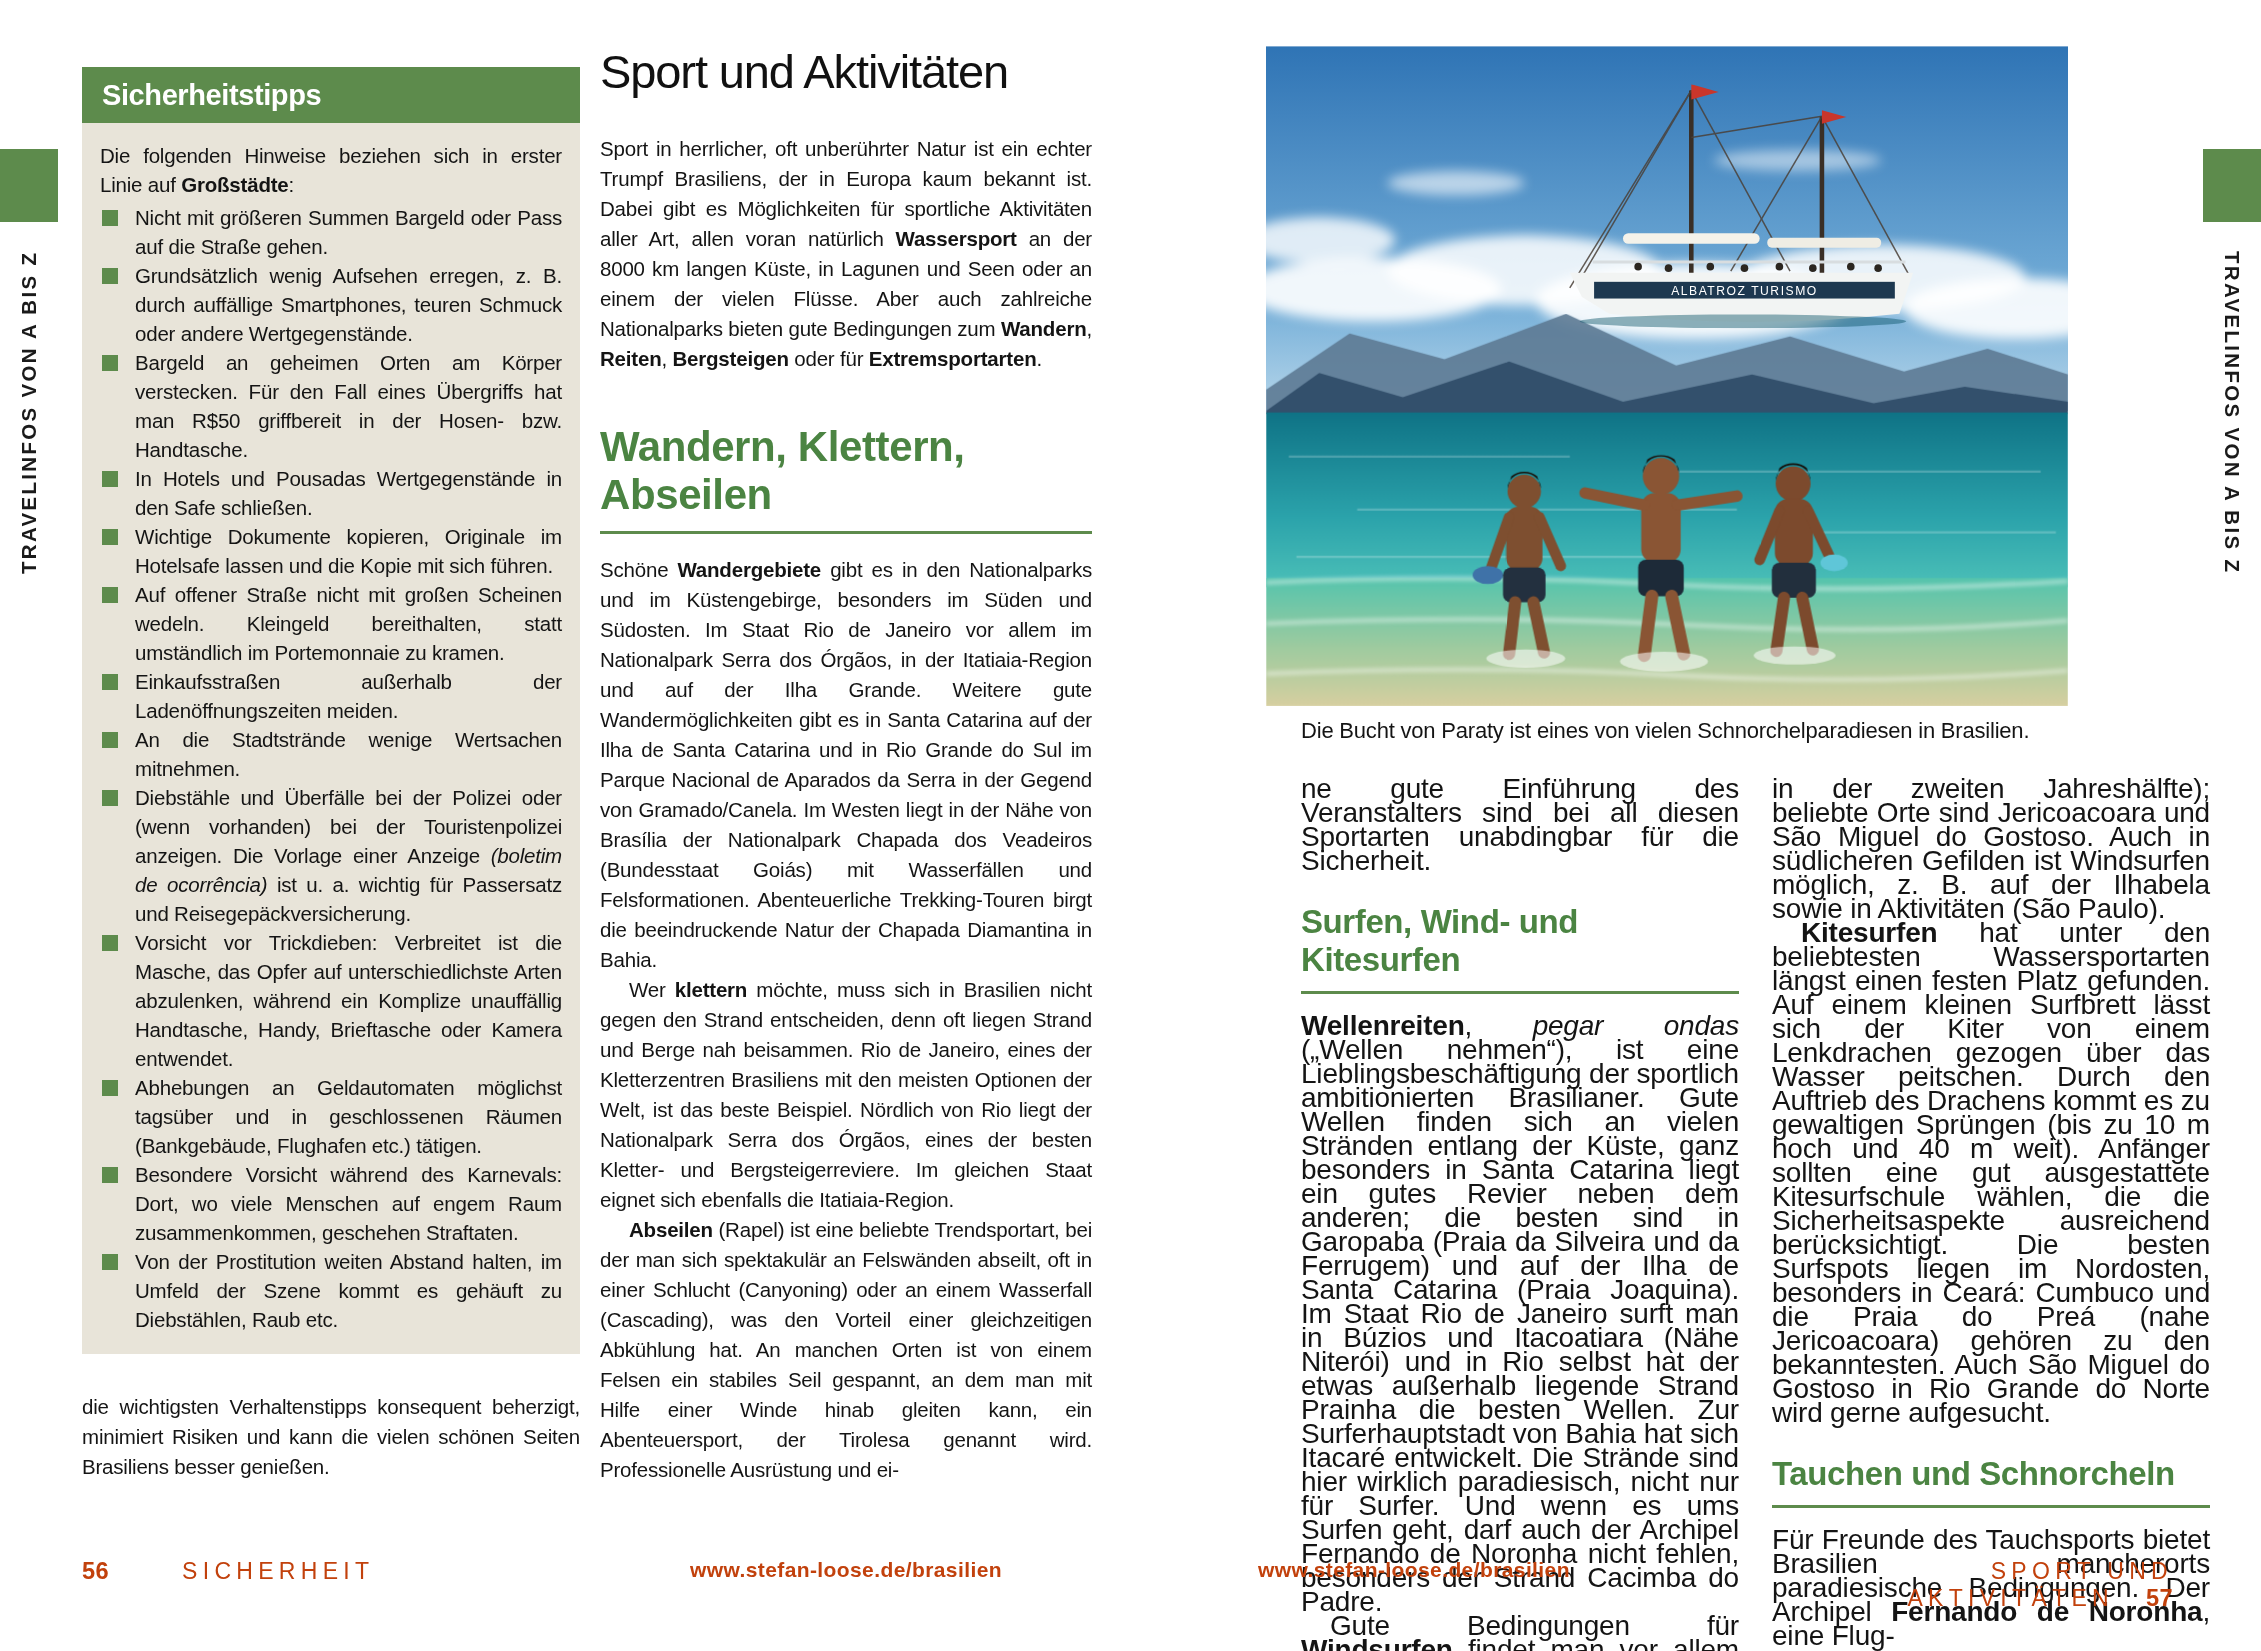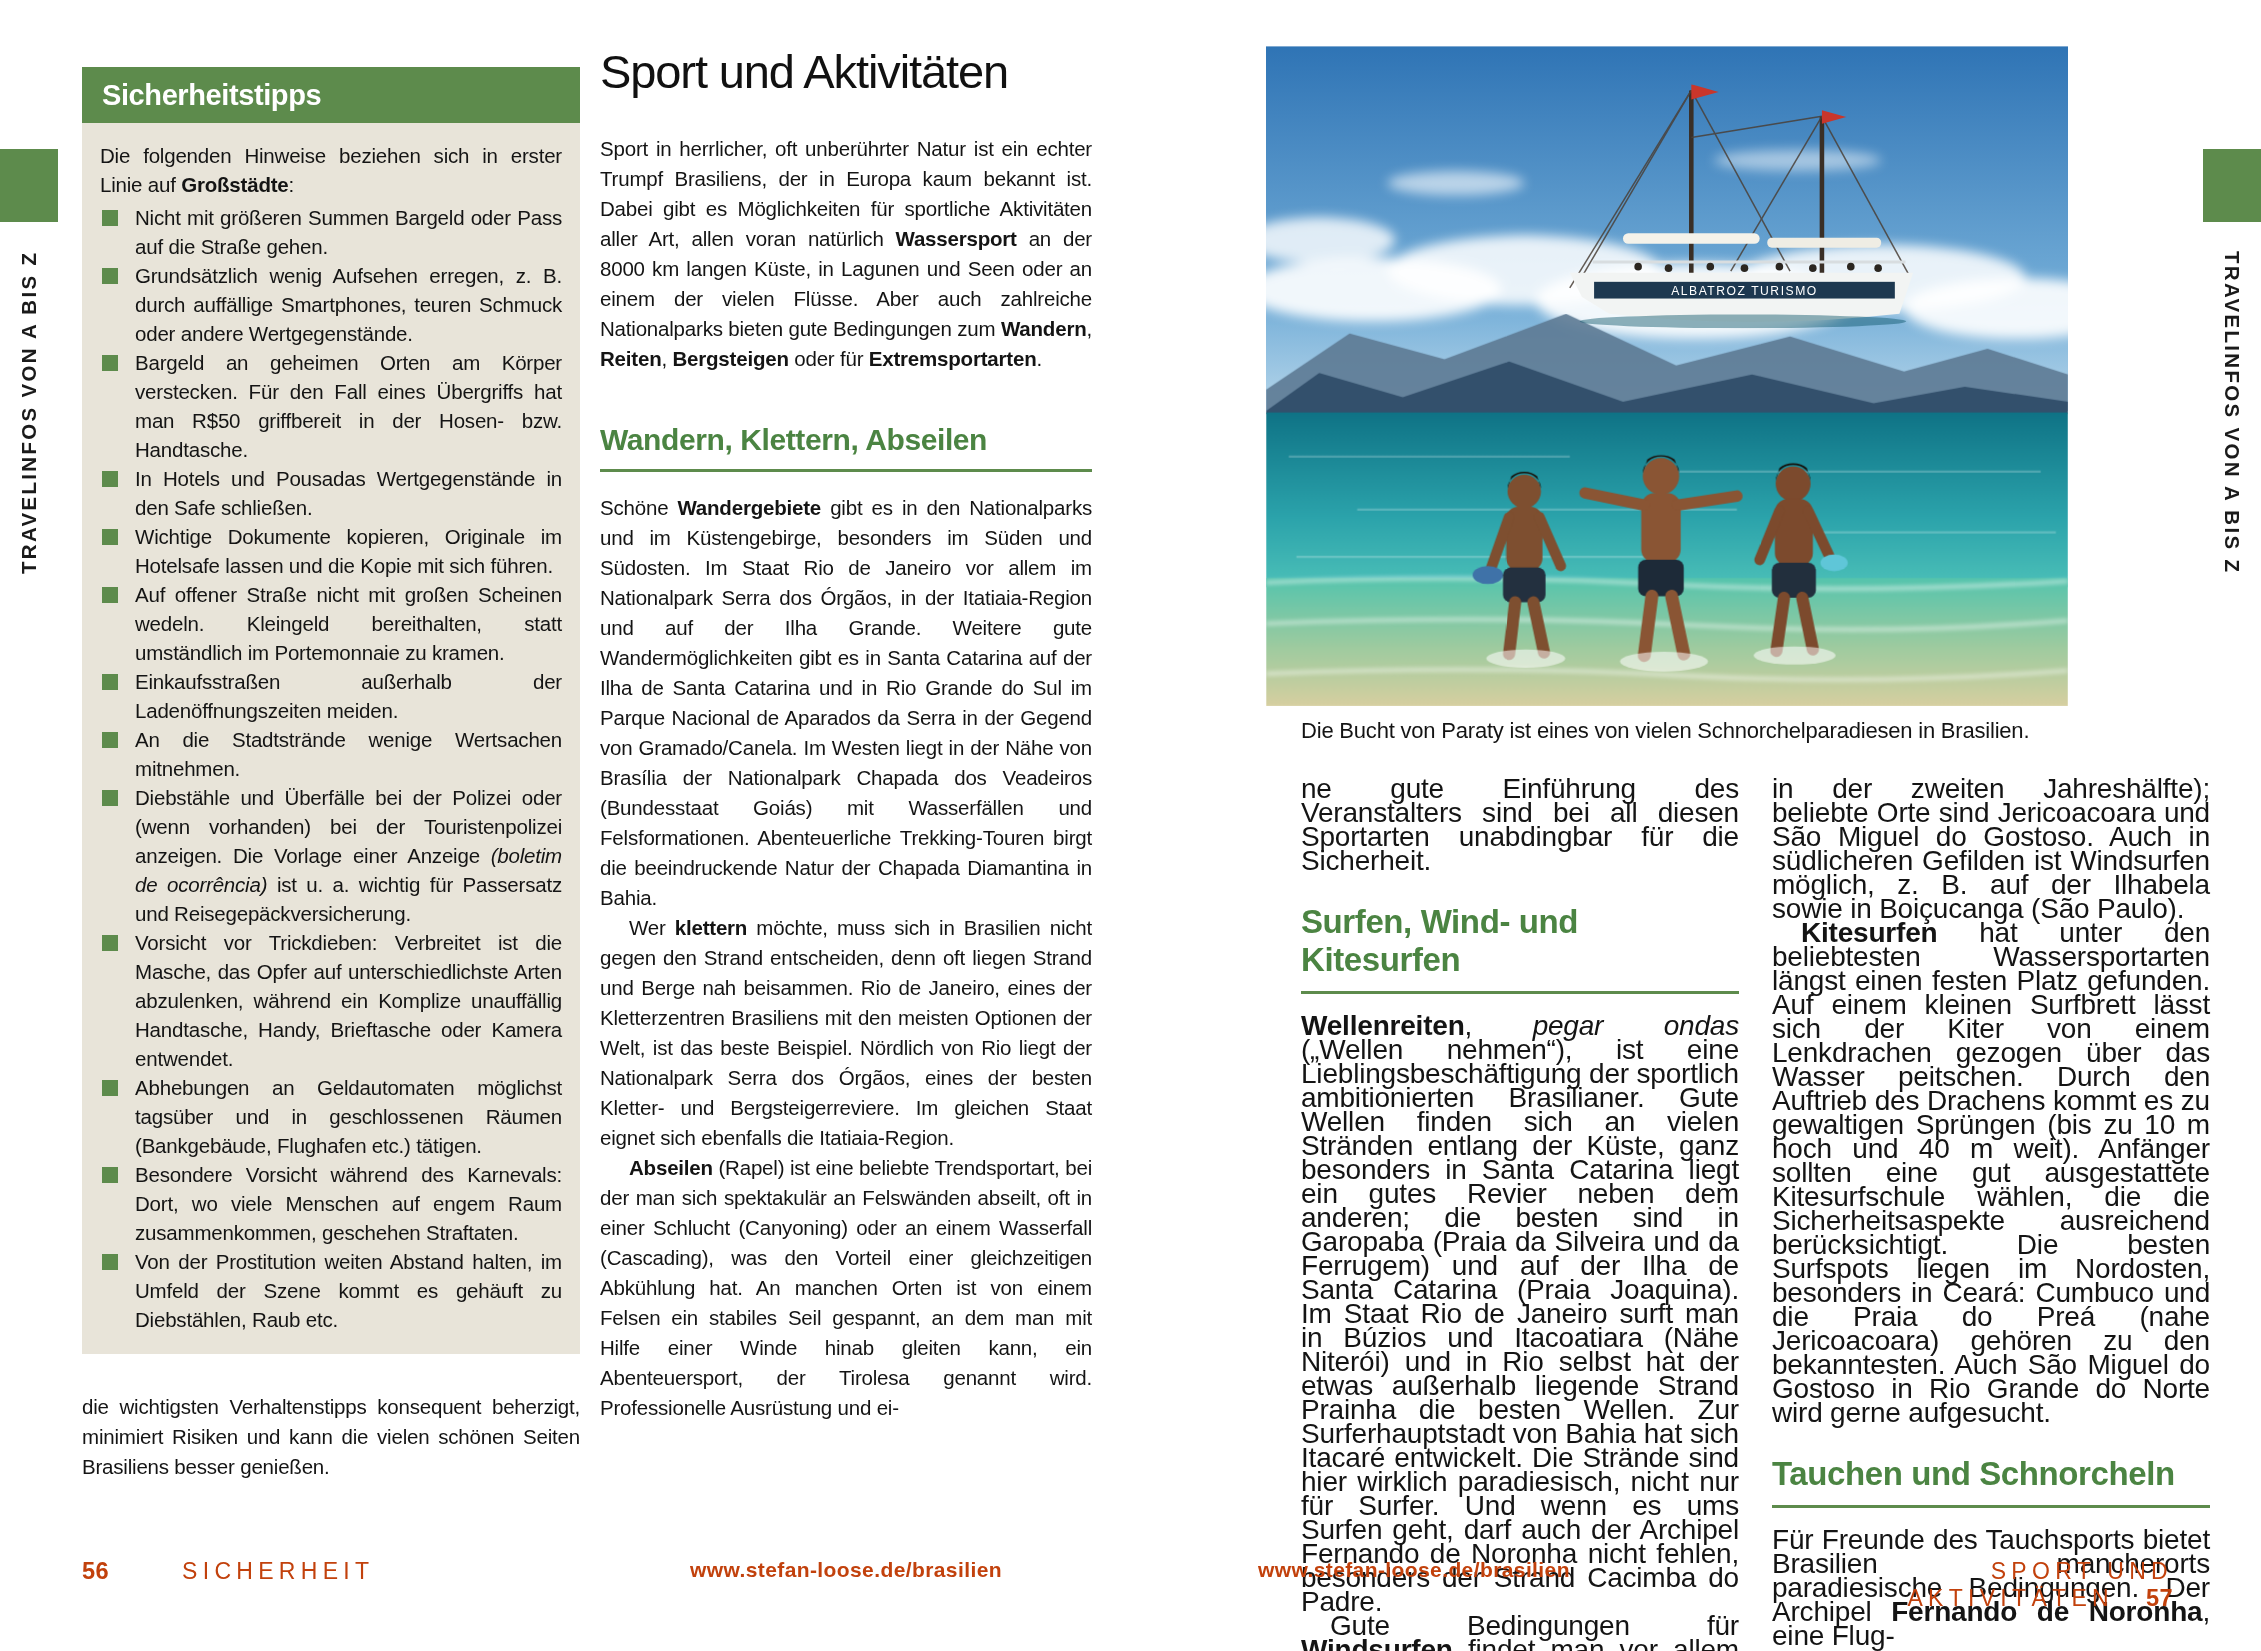--- a/index.html
+++ b/index.html
@@ -32,21 +32,21 @@
   ul.tips li::before{
     content:""; position:absolute; left:1.5px; top:6.8px; width:16px; height:16px; background:#5d8b4c;
   }
   .continuation{margin-top:38px; font-size:20.5px; line-height:30px; text-align:justify; letter-spacing:-0.2px;}
   
   #left-main{position:absolute; left:600px; top:44px; width:492px;}
   h1.page-title{margin:0 0 35px 0; font-size:47px; font-weight:400; letter-spacing:-1.1px; color:#111;}
   .body{margin:0; font-size:20.5px; line-height:30px; text-align:justify; letter-spacing:-0.2px;}
   .ind{text-indent:29px;}
   h2.green-h{
-    margin:49px 0 21px 0; font-size:30px; font-weight:bold; color:#4b8442; letter-spacing:-0.4px;
+    margin:49px 0 21px 0; font-size:42px; font-weight:bold; color:#4b8442; letter-spacing:-0.4px;
     border-bottom:3.8px solid #5d8b4c; padding-bottom:12px;
   }
   
   #photo{position:absolute; left:1266px; top:46px; width:802px; height:660px;}
   #photo-credit{
     position:absolute; left:1263px; top:46px; height:243px; width:26px;
     writing-mode:vertical-rl; transform:rotate(180deg);
     font-size:13px; letter-spacing:1.1px; color:#444; display:flex; align-items:center;
   }
   #photo-caption{position:absolute; left:1301px; top:717px; width:802px; font-size:22px; line-height:27px; color:#141414; letter-spacing:-0.2px;}
@@ -241,21 +241,21 @@
   <div id="photo-caption">Die Bucht von Paraty ist eines von vielen Schnorchelparadiesen in Brasilien.</div>
 
   <div id="right-cols">
     <div class="col">
       <p class="body"><span>ne gute Einführung des Veranstalters sind bei all diesen Sportarten unabdingbar für die Sicherheit.</span></p>
       <h2 class="green-h">Surfen, Wind- und Kitesurfen</h2>
       <p class="body"><b>Wellenreiten</b><span>, </span><i>pegar ondas</i><span> („Wellen nehmen“), ist eine Lieblingsbeschäftigung der sportlich ambitionierten Brasilianer. Gute Wellen finden sich an vielen Stränden entlang der Küste, ganz besonders in Santa Catarina liegt ein gutes Revier neben dem anderen; die besten sind in Garopaba (Praia da Silveira und da Ferrugem) und auf der Ilha de Santa Catarina (Praia Joaquina). Im Staat Rio de Janeiro surft man in Búzios und Itacoatiara (Nähe Niterói) und in Rio selbst hat der etwas außerhalb liegende Strand Prainha die besten Wellen. Zur Surferhauptstadt von Bahia hat sich Itacaré entwickelt. Die Strände sind hier wirklich paradiesisch, nicht nur für Surfer. Und wenn es ums Surfen geht, darf auch der Archipel Fernando de Noronha nicht fehlen, besonders der Strand Cacimba do Padre.</span></p>
       <p class="body ind"><span>Gute Bedingungen für </span><b>Windsurfen</b><span> findet man vor allem entlang der Küste von Ceará und dem nördlichen Rio Grande do Norte (insbesondere</span></p>
     </div>
     <div class="col">
-      <p class="body"><span>in der zweiten Jahreshälfte); beliebte Orte sind Jericoacoara und São Miguel do Gostoso. Auch in südlicheren Gefilden ist Windsurfen möglich, z. B. auf der Ilhabela sowie in Boiçucanga (São Paulo).</span></p>
+      <p class="body"><span>in der zweiten Jahreshälfte); beliebte Orte sind Jericoacoara und São Miguel do Gostoso. Auch in südlicheren Gefilden ist Windsurfen möglich, z. B. auf der Ilhabela sowie in Aktivitäten (São Paulo).</span></p>
       <p class="body ind"><b>Kitesurfen</b><span> hat unter den beliebtesten Wassersportarten längst einen festen Platz gefunden. Auf einem kleinen Surfbrett lässt sich der Kiter von einem Lenkdrachen gezogen über das Wasser peitschen. Durch den Auftrieb des Drachens kommt es zu gewaltigen Sprüngen (bis zu 10 m hoch und 40 m weit). Anfänger sollten eine gut ausgestattete Kitesurfschule wählen, die die Sicherheitsaspekte ausreichend berücksichtigt. Die besten Surfspots liegen im Nordosten, besonders in Ceará: Cumbuco und die Praia do Preá (nahe Jericoacoara) gehören zu den bekanntesten. Auch São Miguel do Gostoso in Rio Grande do Norte wird gerne aufgesucht.</span></p>
       <h2 class="green-h">Tauchen und Schnorcheln</h2>
       <p class="body"><span>Für Freunde des Tauchsports bietet Brasilien mancherorts paradiesische Bedingungen. Der Archipel </span><b>Fernando de Noronha</b><span>, eine Flug-</span></p>
     </div>
   </div>
 
   <div class="footer" id="footer-sec-left">
     <span class="num">56</span>
     <span class="sec">SICHERHEIT</span>
   </div>

